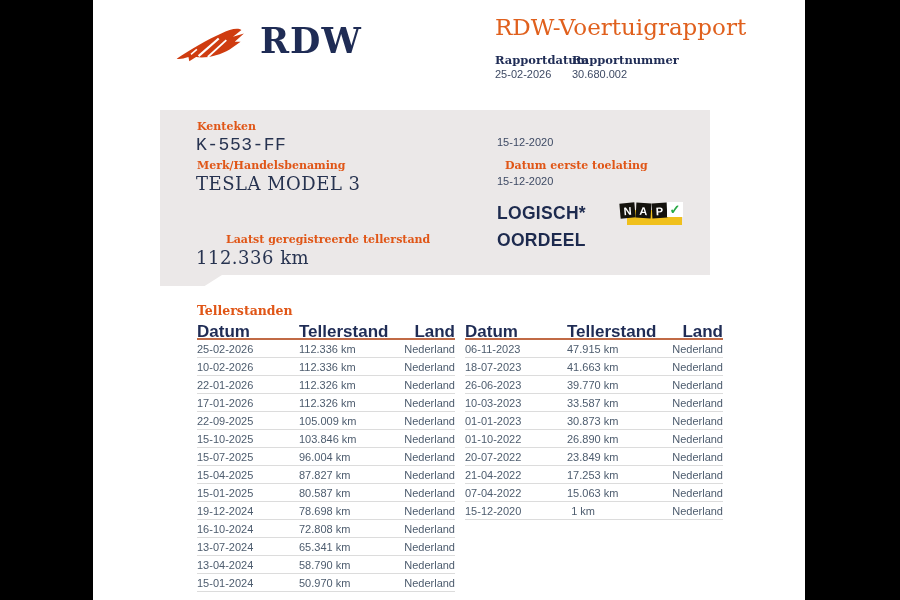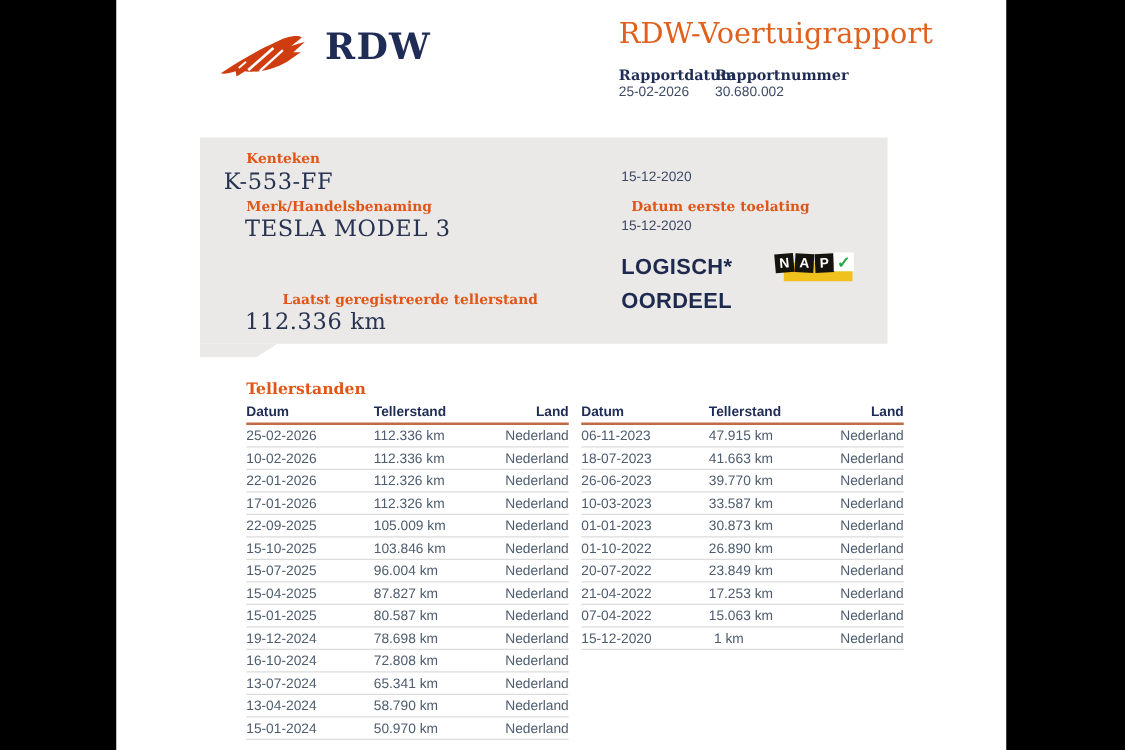--- a/index.html
+++ b/index.html
@@ -2,21 +2,21 @@
 <html style="--accent-orange: #e0601d; --label-orange: #e05617; --logo-red: #cf3c10; --navy: #1f2c55; --value-navy: #273350; --table-text: #4d5c6e; --card-bg: #ebe8e8; --header-underline: #c16a45; --row-border: #dcdcdc; --nap-yellow: #f0c01c; --nap-green: #27a844;"><head>
 <meta charset="utf-8">
 <style>
   html,body{margin:0;padding:0;background:#000;}
   .stage{position:relative;width:900px;height:600px;background:#000;overflow:hidden;
          font-family:"Liberation Sans",sans-serif;}
   .paper{position:absolute;left:93px;top:0;width:712px;height:600px;background:#fff;}
   .abs{position:absolute;}
 
   
-  .logo-text{font-family:"DejaVu Serif",serif;font-weight:bold;font-size:29px;
+  .logo-text{font-family:"DejaVu Serif",serif;font-weight:bold;font-size:35px;
              color:var(--navy,#2d3a64);letter-spacing:1px;}
   .doc-title{font-family:"DejaVu Serif",serif;font-size:23px;color:var(--accent-orange,#e0601d);}
   .meta-label{font-family:"DejaVu Serif",serif;font-weight:bold;font-size:11.5px;color:var(--navy,#1f2c55);}
   .meta-value{font-size:11px;color:#3e4a64;}
 
   
   .card{background:var(--card-bg,#ebe8e8);}
   .card-tab{background:var(--card-bg,#ebe8e8);clip-path:polygon(0 0,100% 0,72% 100%,0 100%);}
   .field-label{font-family:"DejaVu Serif",serif;font-weight:bold;font-size:11px;
                color:var(--label-orange,#e05617);}
@@ -37,21 +37,21 @@
   .nap-check{position:absolute;left:47px;top:1px;width:16px;height:15px;background:#fff;
              display:flex;align-items:center;justify-content:center;
              color:var(--nap-green,#27a844);font-weight:bold;font-size:13px;}
 
   
   .section-title{font-family:"DejaVu Serif",serif;font-weight:bold;font-size:12.5px;
                  color:var(--label-orange,#e05617);}
   .mtable{width:258px;}
   .thead{display:grid;grid-template-columns:70px 60px 1fr;height:16px;align-items:center;
          border-bottom:2px solid var(--header-underline,#c16a45);}
-  .thead .hcell{font-weight:bold;font-size:11px;color:var(--navy,#1f2c55);white-space:nowrap;}
+  .thead .hcell{font-weight:bold;font-size:17px;color:var(--navy,#1f2c55);white-space:nowrap;}
   .trow{display:grid;grid-template-columns:70px 60px 1fr;height:17px;align-items:center;
         border-bottom:1px solid var(--row-border,#dcdcdc);}
   .tcell{font-size:11px;color:var(--table-text,#4d5c6e);white-space:nowrap;}
   .col-right{text-align:right;margin-left:32px;}
 </style>
 </head>
 <body>
 
 <div class="stage">
   <div class="paper">
@@ -74,21 +74,21 @@
 
     <div class="abs meta-label" style="left:402px;top:53px;">Rapportdatum</div>
     <div class="abs meta-label" style="left:479px;top:53px;">Rapportnummer</div>
     <div class="abs meta-value" style="left:402px;top:68px;">25-02-2026</div>
     <div class="abs meta-value" style="left:479px;top:68px;">30.680.002</div>
 
     <div class="abs card" style="left:67px;top:110px;width:550px;height:165px;"></div>
     <div class="abs card-tab" style="left:67px;top:275px;width:62px;height:11px;"></div>
 
     <div class="abs field-label" style="left:104px;top:120px;">Kenteken</div>
-    <div class="abs field-value-big" style="left:86px;top:135px;">K-553-FF</div>
+    <div class="abs field-value-big" style="left:103px;top:135px;font-family:Liberation Mono, monospace;">K-553-FF</div>
 
     <div class="abs field-label" style="left:104px;top:159px;">Merk/Handelsbenaming</div>
     <div class="abs field-value-big" style="left:103px;top:173px;">TESLA MODEL 3</div>
 
     <div class="abs field-label" style="left:104px;top:233px;margin-left:29px;">Laatst geregistreerde tellerstand</div>
     <div class="abs field-value-big" style="left:103px;top:247px;">112.336 km</div>
 
     <div class="abs field-value-small" style="left:404px;top:136px;">15-12-2020</div>
 
     <div class="abs field-label" style="left:412px;top:159px;">Datum eerste toelating</div>

